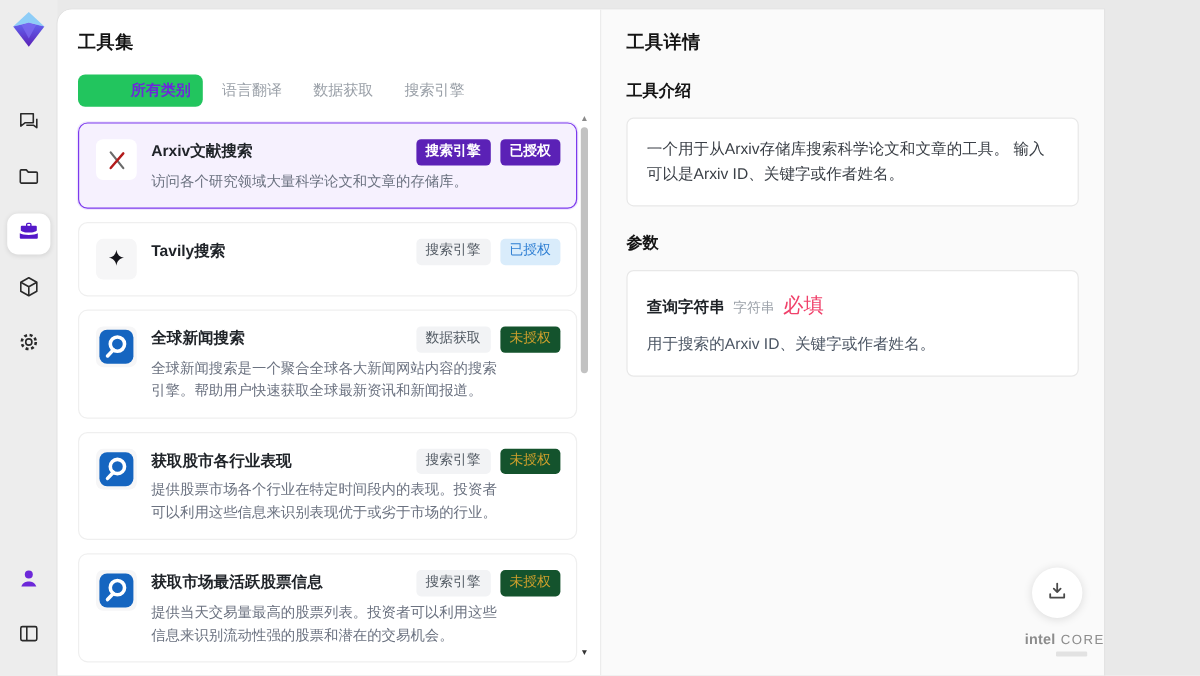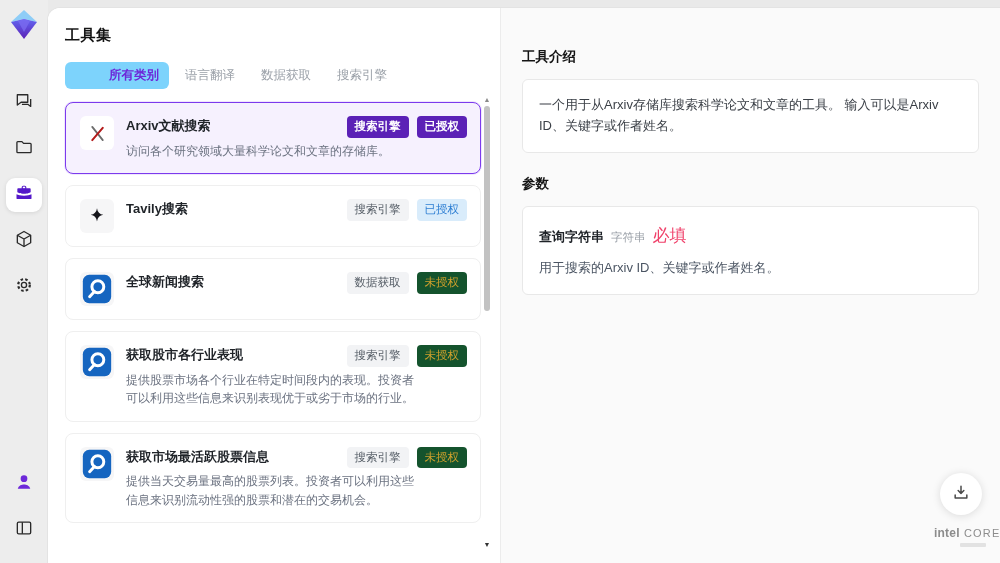--- a/index.html
+++ b/index.html
@@ -1,18 +1,18 @@
 <!DOCTYPE html>
 <html><head>
 <meta charset="utf-8">
 <style>
   * { margin:0; padding:0; box-sizing:border-box; }
   html,body { width:1000px; height:563px; overflow:hidden;
     font-family:"Liberation Sans","DejaVu Sans",sans-serif; background:#e9e9e9; }
-  .app { display:flex; width:1000px; height:563px; }
+  .app { display:flex; width:920px; height:563px; }
 
   
   .sidebar { width:48px; background:#ededed; display:flex; flex-direction:column;
     align-items:center; padding:8px 0 10px; flex:none; }
   .logo { width:34px; height:34px; margin-bottom:38px; }
   .nav-icon { width:36px; height:34px; display:flex; align-items:center; justify-content:center;
     margin:6px 0; border-radius:9px; cursor:pointer; }
   .nav-icon svg { width:20px; height:20px; }
   .nav-icon.active { background:#ffffff; box-shadow:0 1px 4px rgba(0,0,0,.10); }
   .sidebar-spacer { flex:1; }
@@ -20,21 +20,21 @@
   
   .main { flex:1; display:flex; margin-top:8px; background:#ffffff;
     border-top-left-radius:12px; overflow:hidden; box-shadow:0 0 0 1px #e3e3e3; }
 
   
   .list-panel { width:452px; flex:none; background:#fff; position:relative;
     padding:18px 0 0 17px; overflow:hidden; }
   .panel-title { font-size:15px; font-weight:700; color:#141414; letter-spacing:.5px; }
   .tabs { display:flex; align-items:center; gap:6px; margin-top:17px; }
   .tab { font-size:12.5px; color:#9aa0a8; padding:5px 10px; border-radius:6px; cursor:pointer; white-space:nowrap; }
-  .tab.active { background:#7dd3fc; color:#6d28d9; font-weight:700;padding-left:44px; }
+  .tab.active { background:#22c55e; color:#6d28d9; font-weight:700;padding-left:44px; }
 
   .cards { margin-top:13px; width:416px; display:flex; flex-direction:column; gap:11px; }
   .card { background:#fff; border:1px solid #efefef; border-radius:8px;
     padding:13px 13px 13px 14px; display:flex; gap:12px; cursor:pointer; }
   .card.selected { background:#f6f1fe; border:1.5px solid #7c3aed;
     box-shadow:0 0 0 1px rgba(124,58,237,.12); }
   .card-icon { width:34px; height:34px; border-radius:6px; flex:none; background:#f6f6f7;
     display:flex; align-items:center; justify-content:center; overflow:hidden; }
   .card.selected .card-icon { background:#ffffff; }
   .card-body { flex:1; min-width:0; }
@@ -204,20 +204,21 @@
               </svg>
             </div>
     <div class="card-body">
       <div class="card-top">
         <div class="card-name">全球新闻搜索</div>
         <div class="card-tags">
           <span class="chip plain">数据获取</span>
           <span class="chip yellow">未授权</span>
         </div>
       </div>
+      <div class="card-desc">全球新闻搜索是一个聚合全球各大新闻网站内容的搜索引擎。帮助用户快速获取全球最新资讯和新闻报道。</div>
     </div>
   </div>
 
   <div class="card">
     <div class="card-icon">
               <svg viewBox="0 0 24 24" width="34" height="34">
                 <rect x="2" y="2" width="20" height="20" rx="4.5" fill="#1565c0"></rect>
                 <circle cx="12.6" cy="10.4" r="4.2" fill="none" stroke="#ffffff" stroke-width="2.1"></circle>
                 <path d="M10.2 13.8l-3.4 3.6" stroke="#ffffff" stroke-width="2.1" stroke-linecap="round"></path>
               </svg>
@@ -257,20 +258,21 @@
 </div>
 
       <div class="scrollbar">
         <div class="scroll-arrow up">▲</div>
         <div class="scroll-thumb"></div>
         <div class="scroll-arrow down">▼</div>
       </div>
     </section>
 
     <section class="details-panel">
+      <h1 class="panel-title">工具详情</h1>
 
       <h2 class="section-heading">工具介绍</h2>
       <div class="info-box">一个用于从Arxiv存储库搜索科学论文和文章的工具。 输入可以是Arxiv ID、关键字或作者姓名。</div>
 
       <h2 class="section-heading">参数</h2>
       <div class="info-box">
         <div class="param-line">
           <span class="param-name">查询字符串</span>
           <span class="param-type">字符串</span>
           <span class="param-required">必填</span>

